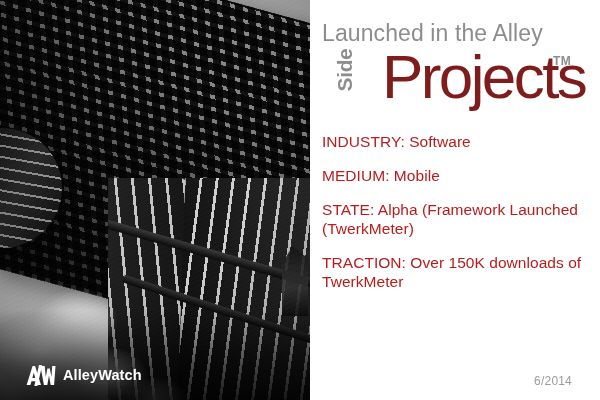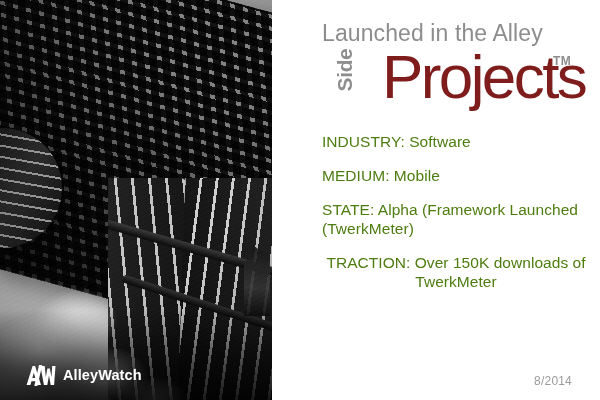--- a/index.html
+++ b/index.html
@@ -16,21 +16,21 @@
     height: 400px;
     background: #ffffff;
     overflow: hidden;
   }
 
   
   #photo-panel {
     position: absolute;
     left: 0;
     top: 0;
-    width: 272px;
+    width: 310px;
     height: 400px;
     overflow: hidden;
     background: #0b0b0b;
   }
   
   #sky {
     position: absolute;
     inset: 0;
     background:
       radial-gradient(ellipse 120px 90px at 250px 250px, rgba(255,255,255,0.95) 0%, rgba(255,255,255,0) 62%),
@@ -286,27 +286,27 @@
   }
 
   
   #details {
     position: absolute;
     left: 12px;
     top: 132px;
     width: 268px;
   }
   .detail-row {
-    color: #4d7c0f;
+    color: #b91c1c;
     font-size: 15.5px;
     line-height: 19px;
     margin-bottom: 15px;
     letter-spacing: 0.05px;
   }
-  .detail-row:last-child { margin-bottom: 0; text-align: center; }
+  .detail-row:last-child { margin-bottom: 0; }
 
   #date-stamp {
     position: absolute;
     right: 28px;
     bottom: 12px;
     color: #9b9b9b;
     font-size: 12px;
     letter-spacing: 0.2px;
   }
 </style>
@@ -362,16 +362,16 @@
       <div id="tm-mark">TM</div>
     </div>
 
     <div id="details">
       <div class="detail-row">INDUSTRY:  Software</div>
       <div class="detail-row">MEDIUM: Mobile</div>
       <div class="detail-row">STATE: Alpha (Framework Launched (TwerkMeter)</div>
       <div class="detail-row">TRACTION:  Over 150K downloads of TwerkMeter</div>
     </div>
 
-    <div id="date-stamp">8/2014</div>
+    <div id="date-stamp">6/2014</div>
   </div>
 
 </div>
 
 </body></html>

